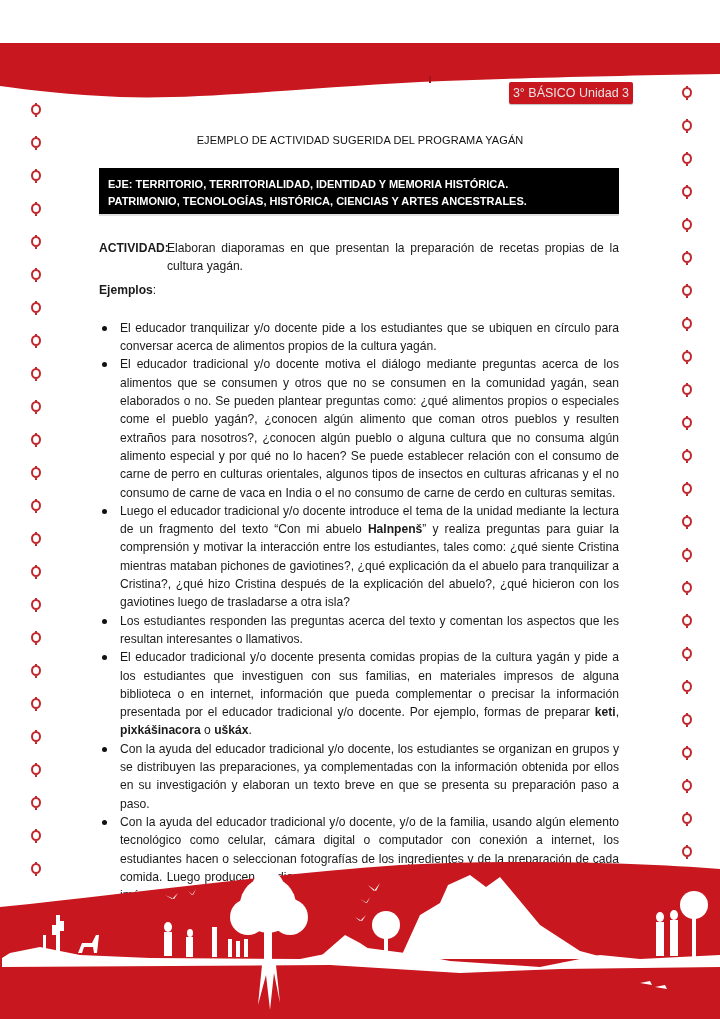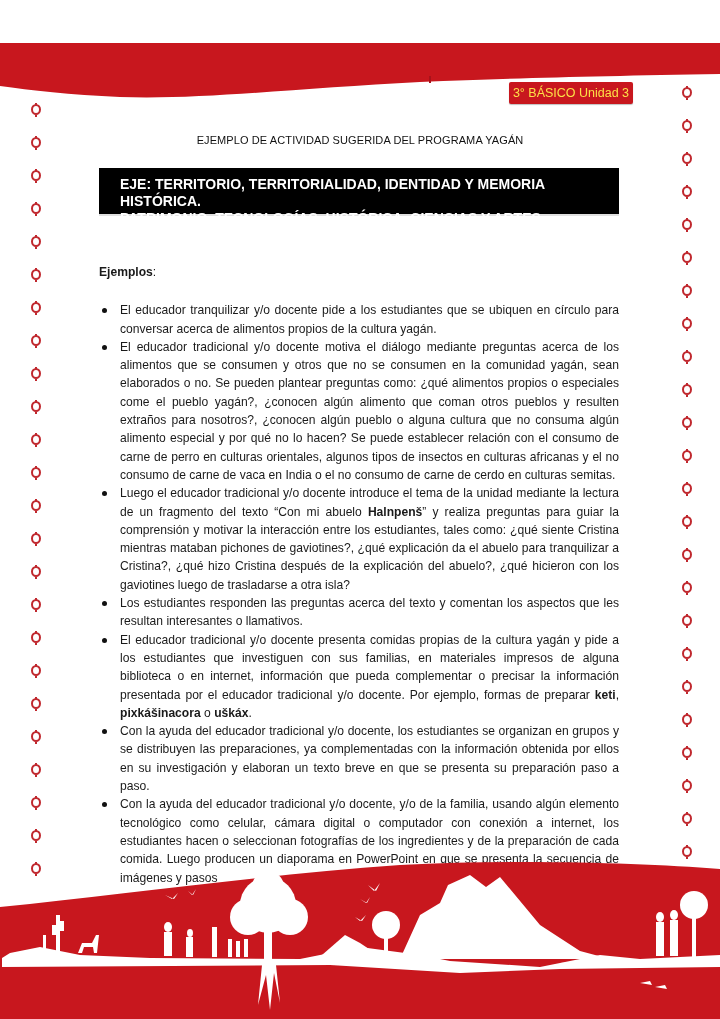--- a/index.html
+++ b/index.html
@@ -5,21 +5,21 @@
     html, body { margin: 0; padding: 0; }
     body {
       width: 720px; height: 1019px; position: relative; overflow: hidden;
       background: #ffffff; font-family: "Liberation Sans", "DejaVu Sans", sans-serif;
       color: #1a1a1a;
     }
     .header-band { position: absolute; left: 0; top: 0; width: 720px; height: 110px; }
     .footer-band { position: absolute; left: 0; top: 855px; width: 720px; height: 164px; }
     .unit-badge {
       position: absolute; left: 509px; top: 82px; width: 124px; height: 22px;
-      background: #c8171e; color: #fde047; border-radius: 2px;
+      background: #c8171e; color: #e5e5e5; border-radius: 2px;
       font-size: 12.5px; line-height: 22px; text-align: center;
       box-shadow: 0 1px 1px rgba(0,0,0,0.25);
     }
     .badge-tick { position: absolute; left: 429px; top: 76px; width: 2px; height: 7px; background: #a8121a; }
     .ornament-col { position: absolute; top: 0; width: 12px; }
     .ornament {
       position: absolute; width: 6px; height: 7px; border: 2.2px solid #c0282e;
       border-radius: 50%; left: 0;
     }
     .ornament::before, .ornament::after {
@@ -27,28 +27,28 @@
     }
     .ornament::before { top: -3.5px; }
     .ornament::after { bottom: -3.5px; }
 
     .doc-title {
       position: absolute; left: 0; width: 720px; top: 134px; text-align: center;
       font-size: 11px; letter-spacing: 0.1px; color: #111;
     }
     .eje-box {
       position: absolute; left: 99px; top: 168px; width: 520px; height: 48px;
-      background: #000; color: #fff; font-weight: bold; font-size: 14px;
-      padding: 8px 0 0 21px; box-sizing: border-box; line-height: 17px;
+      background: #000; color: #fff; font-weight: bold; font-size: 11px;
+      padding: 8px 0 0 9px; box-sizing: border-box; line-height: 17px;
       border-bottom: 2px solid #e0e0e0;
     }
     .content { position: absolute; left: 99px; top: 239px; width: 520px; font-size: 12.1px; line-height: 18.3px; }
     .actividad { position: relative; padding-left: 68px; text-align: justify; }
     .actividad .lbl { position: absolute; left: 0; top: 0; font-weight: bold; }
-    .ejemplos { margin-top: 24px; font-weight: bold; }
+    .ejemplos { margin-top: 5px; font-weight: bold; }
     .ejemplos span.colon { font-weight: normal; }
     ul.items { list-style: none; margin: 20px 0 0 0; padding: 0; }
     ul.items li { position: relative; padding-left: 21px; text-align: justify; }
     ul.items li::before {
       content: ""; position: absolute; left: 3px; top: 7px; width: 5px; height: 5px;
       background: #111; border-radius: 50%;
     }
     b { font-weight: bold; }
   </style>
 </head>
@@ -115,20 +115,24 @@
   </div>
 
 <div class="doc-title">EJEMPLO DE ACTIVIDAD SUGERIDA DEL PROGRAMA YAGÁN</div>
 
 <div class="eje-box">
   <div>EJE: TERRITORIO, TERRITORIALIDAD, IDENTIDAD Y MEMORIA HISTÓRICA.</div>
   <div>PATRIMONIO, TECNOLOGÍAS, HISTÓRICA, CIENCIAS Y ARTES ANCESTRALES.</div>
 </div>
 
 <div class="content">
+  <div class="actividad">
+    <span class="lbl">ACTIVIDAD:</span>
+    <span>Elaboran diaporamas en que presentan la preparación de recetas propias de la cultura yagán.</span>
+  </div>
 
   <div class="ejemplos">
     <span>Ejemplos</span><span class="colon">:</span>
   </div>
 
   <ul class="items">
     <li><span>El educador tranquilizar y/o docente pide a los estudiantes que se ubiquen en círculo para conversar acerca de alimentos propios de la cultura yagán.</span></li>
     <li><span>El educador tradicional y/o docente motiva el diálogo mediante preguntas acerca de los alimentos que se consumen y otros que no se consumen en la comunidad yagán, sean elaborados o no. Se pueden plantear preguntas como: ¿qué alimentos propios o especiales come el pueblo yagán?, ¿conocen algún alimento que coman otros pueblos y resulten extraños para nosotros?, ¿conocen algún pueblo o alguna cultura que no consuma algún alimento especial y por qué no lo hacen? Se puede establecer relación con el consumo de carne de perro en culturas orientales, algunos tipos de insectos en culturas africanas y el no consumo de carne de vaca en India o el no consumo de carne de cerdo en culturas semitas.</span></li>
     <li><span>Luego el educador tradicional y/o docente introduce el tema de la unidad mediante la lectura de un fragmento del texto “Con mi abuelo </span><b>Halnpenš</b><span>” y realiza preguntas para guiar la comprensión y motivar la interacción entre los estudiantes, tales como: ¿qué siente Cristina mientras mataban pichones de gaviotines?, ¿qué explicación da el abuelo para tranquilizar a Cristina?, ¿qué hizo Cristina después de la explicación del abuelo?, ¿qué hicieron con los gaviotines luego de trasladarse a otra isla?</span></li>
     <li><span>Los estudiantes responden las preguntas acerca del texto y comentan los aspectos que les resultan interesantes o llamativos.</span></li>

